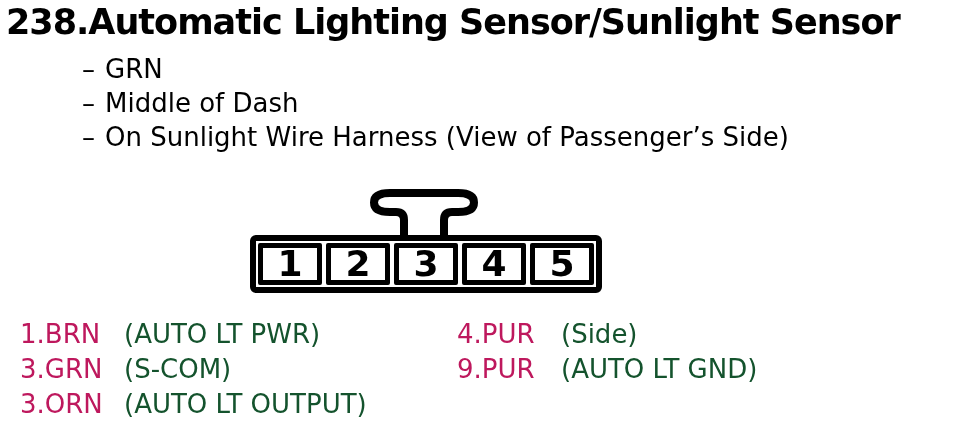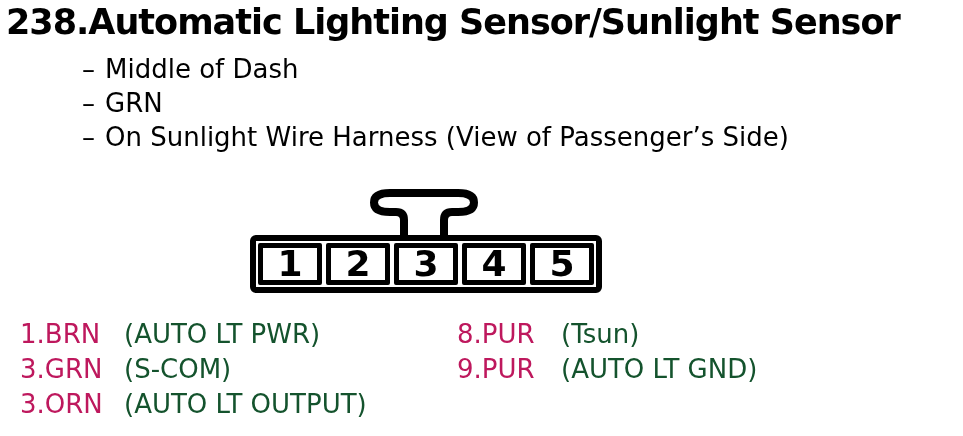--- a/index.html
+++ b/index.html
@@ -82,24 +82,24 @@
 </style>
 </head>
 <body>
 
 <div class="page">
 
   <h1 class="title">238.Automatic Lighting Sensor/Sunlight Sensor</h1>
 
   <div class="notes">
     <div class="note">
-      <span class="note-dash">–</span><span>Middle of Dash</span>
+      <span class="note-dash">–</span><span>GRN</span>
     </div>
     <div class="note">
-      <span class="note-dash">–</span><span>GRN</span>
+      <span class="note-dash">–</span><span>Middle of Dash</span>
     </div>
     <div class="note">
       <span class="note-dash">–</span><span>On Sunlight Wire Harness (View of Passenger’s Side)</span>
     </div>
   </div>
 
   <div class="diagram">
     <svg class="latch-svg" viewBox="360 183 130 60" xmlns="http://www.w3.org/2000/svg">
       <path d="M 404 240 L 404 220 Q 404 212 396 212 L 390 212 Q 374 212 374 202.5 Q 374 193 390 193 L 458 193 Q 474 193 474 202.5 Q 474 212 458 212 L 452 212 Q 444 212 444 220 L 444 240" fill="#ffffff" stroke="#000000" stroke-width="8" stroke-linejoin="round" stroke-linecap="butt"></path>
     </svg>
@@ -129,20 +129,20 @@
     <div>
       <span class="pin-label">3.GRN</span><span class="pin-function">(S-COM)</span>
     </div>
     <div>
       <span class="pin-label">3.ORN</span><span class="pin-function">(AUTO LT OUTPUT)</span>
     </div>
   </div>
 
   <div class="pinout-col pinout-right">
     <div>
-      <span class="pin-label">8.PUR</span><span class="pin-function">(Tsun)</span>
+      <span class="pin-label">4.PUR</span><span class="pin-function">(Side)</span>
     </div>
     <div>
       <span class="pin-label">9.PUR</span><span class="pin-function">(AUTO LT GND)</span>
     </div>
   </div>
 
 </div>
 
 </body></html>

